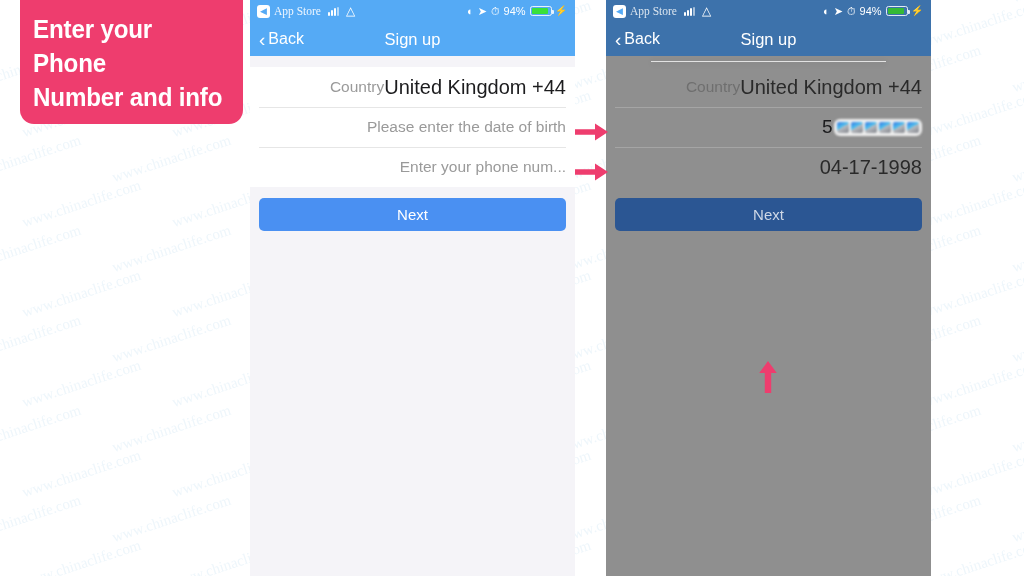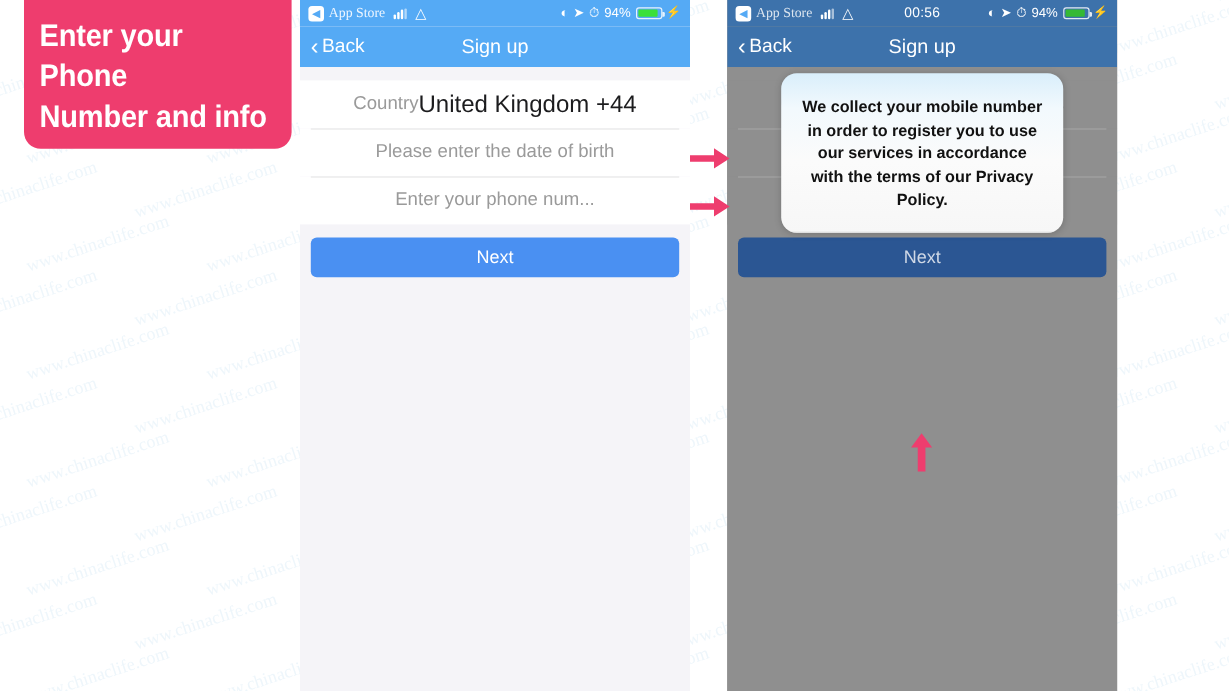--- a/index.html
+++ b/index.html
@@ -101,21 +101,21 @@
   }
   .nav-back .chev{font-size:19px;line-height:1;font-weight:300;}
   .nav-title{
     position:absolute;left:0;right:0;text-align:center;font-size:16.5px;color:#ffffff;
   }
 
   
   .content{position:relative;height:520px;background:#f5f4f8;}
   .row{
     height:40px;background:#ffffff;margin:0;
-    display:flex;align-items:center;justify-content:center;
+    display:flex;align-items:center;justify-content:flex-end;
     padding:0 9px;box-sizing:border-box;position:relative;
   }
   .row + .row::before{
     content:"";position:absolute;left:9px;right:9px;top:0;height:1px;background:#e6e6e6;
   }
   .row-gap{height:11px;background:#f5f4f8;}
   .label-muted{font-size:15.5px;color:#9a9a9a;}
   .label-value{font-size:20px;color:#1c1c1e;}
   .next-wrap{padding:11px 9px 0 9px;}
   .next-btn{
@@ -357,21 +357,20 @@
       <span class="sb-appicon">◀</span>
       <span class="sb-appname">App Store</span>
       <span class="sb-bars">
           <i></i>
           <i></i>
           <i></i>
           <i></i>
         </span>
       <span class="sb-wifi">△</span>
     </div>
-    <div class="sb-time">00:56</div>
     <div class="sb-right">
       <span class="glyph">◐</span>
       <span class="glyph">➤</span>
       <span class="glyph">⏱</span>
       <span class="sb-pct">94%</span>
       <span class="sb-batt">
           <span></span>
         </span>
       <span class="sb-bolt">⚡</span>
     </div>
@@ -409,21 +408,20 @@
 
     <div class="row">
       <span class="label-value">04-17-1998</span>
     </div>
 
     <div class="next-wrap">
       <div class="next-btn">Next</div>
     </div>
 
     <div class="dialog">
-      <div class="dialog-body">We collect your mobile number in order to register you to use our services in accordance with the terms of our Privacy Policy.</div>
       <div class="dialog-divider"></div>
     </div>
   </div>
 </div>
 
 <svg class="arrow-right" style="left:575px;top:122px;" viewBox="0 0 34 20">
   <path d="M0 7.3 H20 V1.5 L33 10 L20 18.5 V12.7 H0 Z" fill="#ee3d6e"></path>
 </svg>
 <svg class="arrow-right" style="left:575px;top:162px;" viewBox="0 0 34 20">
   <path d="M0 7.3 H20 V1.5 L33 10 L20 18.5 V12.7 H0 Z" fill="#ee3d6e"></path>

